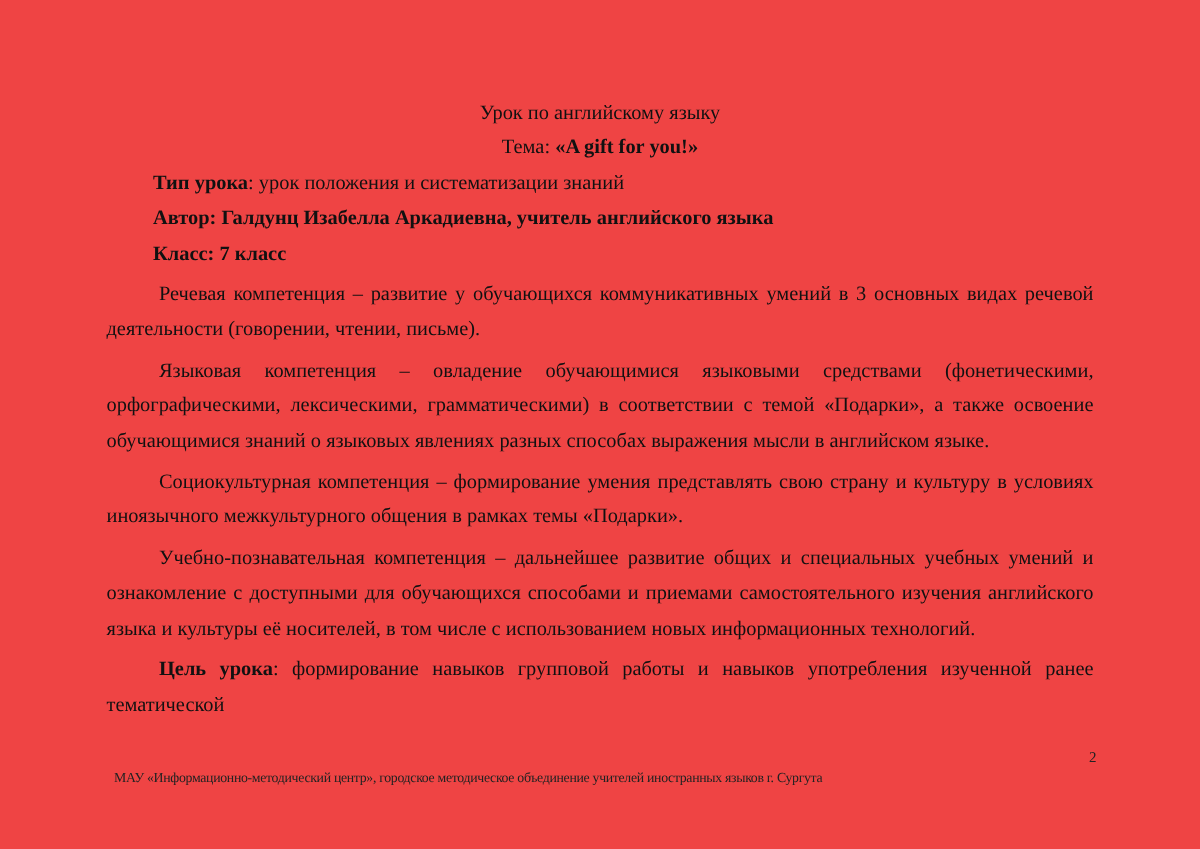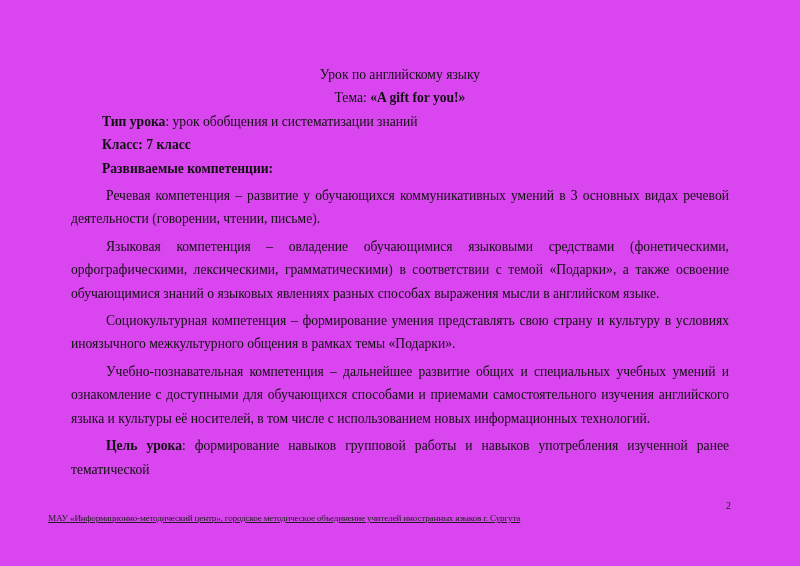--- a/index.html
+++ b/index.html
@@ -1,42 +1,42 @@
 <!DOCTYPE html>
 <html><head>
 <meta charset="utf-8">
 <style>
   html, body { margin: 0; padding: 0; background: #ffffff; }
   body { width: 800px; height: 566px; position: relative; overflow: hidden;
          font-family: "Liberation Serif", "DejaVu Serif", serif; color: #111; }
-  .page { position: absolute; left: 0; top: 0; width: 800px; height: 566px; background: #d946ef; }
+  .page { position: absolute; left: 0; top: 0; width: 800px; height: 566px; background: #ef4444; }
   .content { position: absolute; left: 67px; top: 63px; width: 666px;
              font-size: 13.6px; line-height: 23.4px; }
   .center { text-align: center; }
   .p { text-align: justify; text-indent: 35px; margin: 4px; }
   .line { margin: 0; text-indent: 35px; }
   b { font-weight: bold; }
   .page-number { position: absolute; left: 726px; top: 500px; font-size: 10px; color: #222; }
-  .footer { position: absolute; left: 48px; top: 513px; font-size: 9.2px; color: #222;
-            letter-spacing: -0.2px; text-decoration: underline; }
+  .footer { position: absolute; left: 76px; top: 513px; font-size: 9.2px; color: #222;
+            letter-spacing: -0.2px; }
 </style>
 </head>
 <body>
 
 <div class="page">
   <div class="content">
     <p class="center" style="margin:0;">Урок по английскому языку</p>
     <p class="center" style="margin:0;text-align:center;">
       <span>Тема: </span><b>«A gift for you!»</b>
     </p>
     <p class="line">
-      <b>Тип </b><b>урока</b><span>: урок обобщения и систематизации знаний</span>
+      <b>Тип </b><b>урока</b><span>: урок положения и систематизации знаний</span>
     </p>
+    <p class="line"><b>Автор: Галдунц Изабелла Аркадиевна, учитель английского языка</b></p>
     <p class="line"><b>Класс: 7 класс</b></p>
-    <p class="line"><b>Развиваемые компетенции:</b></p>
     <p class="p">Речевая компетенция – развитие у обучающихся коммуникативных умений в 3 основных видах речевой деятельности (говорении, чтении, письме).</p>
     <p class="p">Языковая компетенция – овладение обучающимися языковыми средствами (фонетическими, орфографическими, лексическими, грамматическими) в соответствии с темой «Подарки», а также освоение обучающимися знаний о языковых явлениях разных способах выражения мысли в английском языке.</p>
     <p class="p">Социокультурная компетенция – формирование умения представлять свою страну и культуру в условиях иноязычного межкультурного общения в рамках темы «Подарки».</p>
     <p class="p">Учебно-познавательная компетенция – дальнейшее развитие общих и специальных учебных умений и ознакомление с доступными для обучающихся способами и приемами самостоятельного изучения английского языка и культуры её носителей, в том числе с использованием новых информационных технологий.</p>
     <p class="p">
       <b>Цель урока</b><span>: формирование навыков групповой работы и навыков употребления изученной ранее тематической</span>
     </p>
   </div>
 
   <div class="page-number">2</div>

